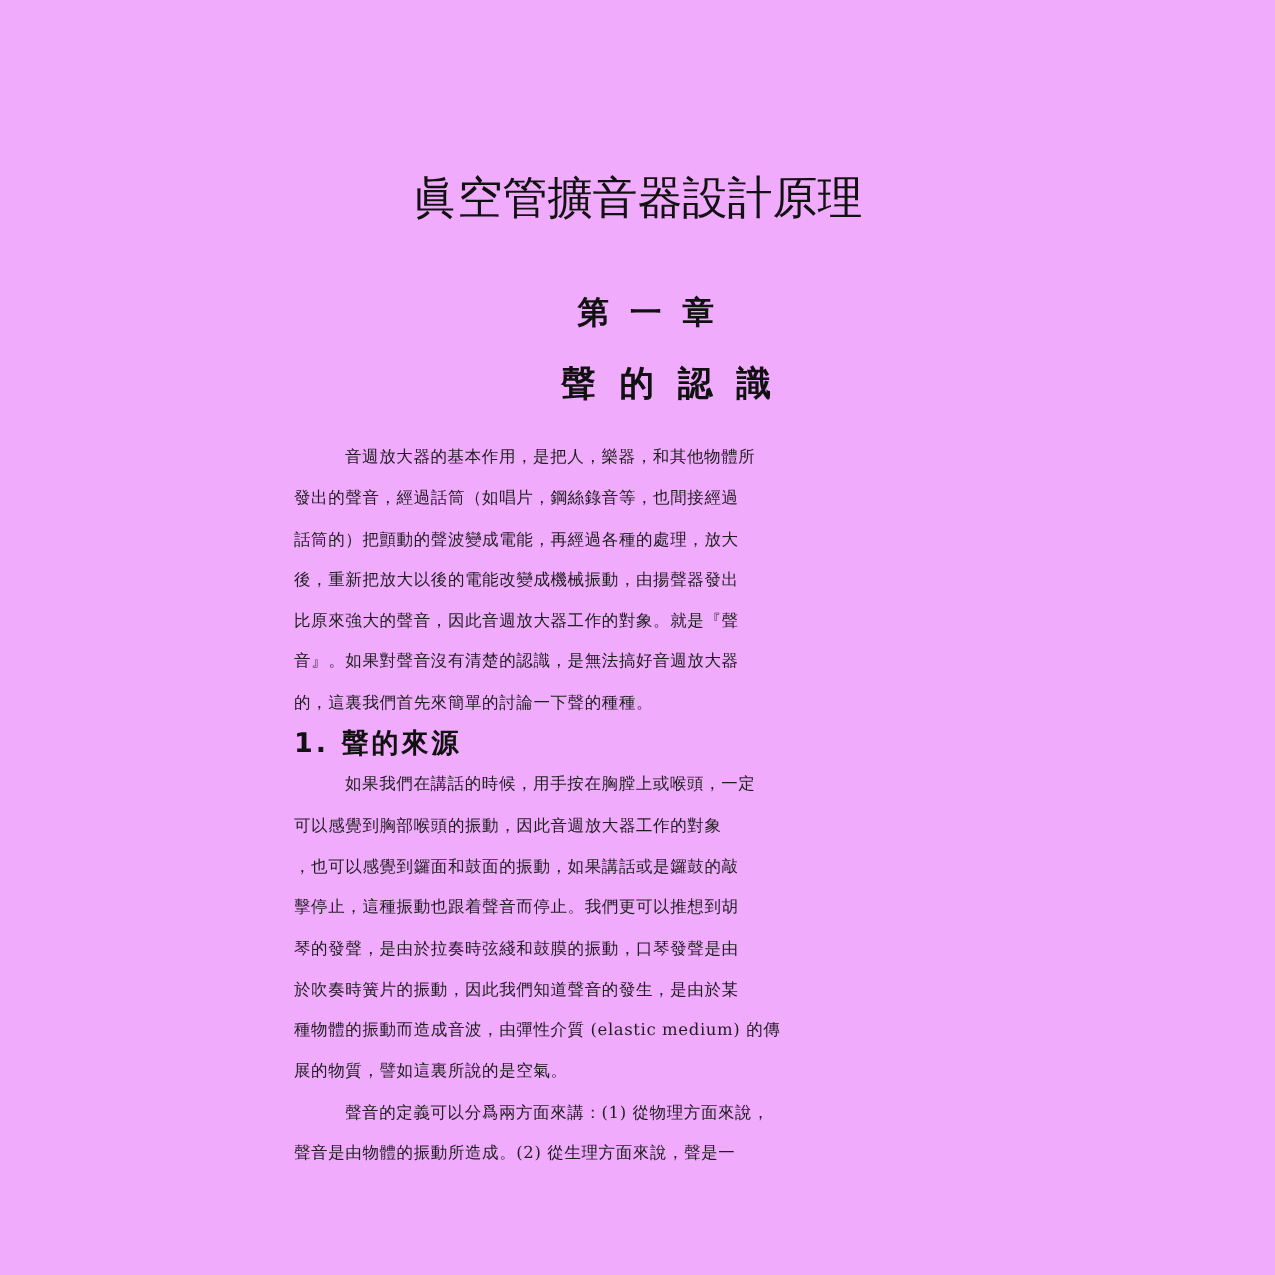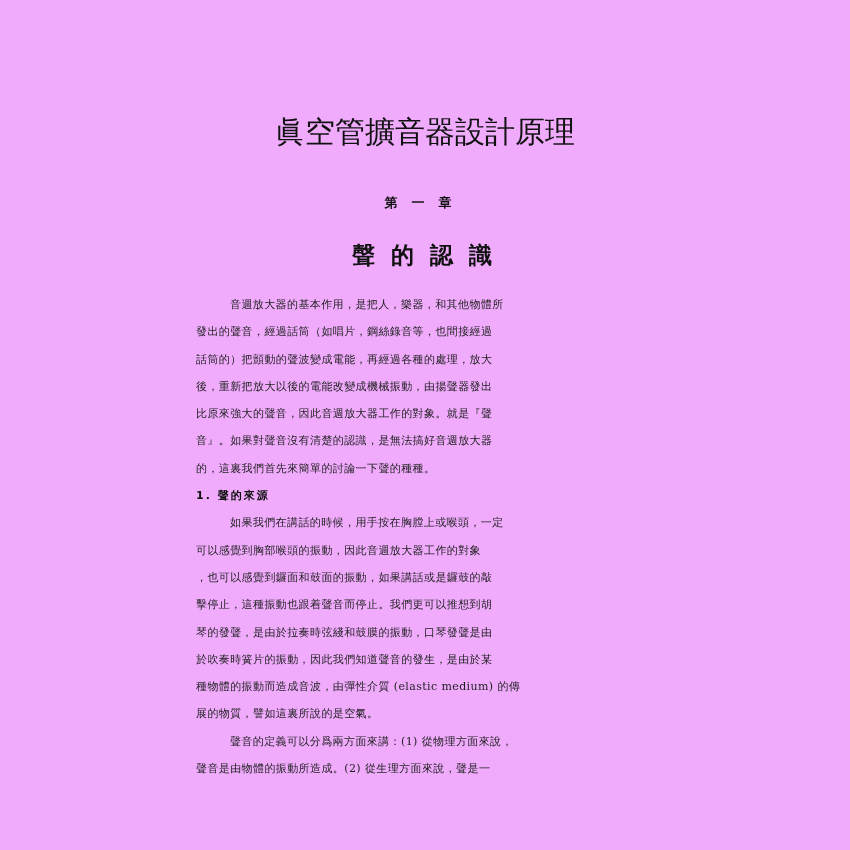--- a/index.html
+++ b/index.html
@@ -33,34 +33,34 @@
       font-size: 30px;
       letter-spacing: 0px;
       color: #111;
       white-space: nowrap;
     }
     .chapter-label {
       position: absolute;
       left: 360px;
       top: 194px;
       width: 130px;
-      text-align: center;
+      text-align: right;
       font-family: "DejaVu Sans", "Liberation Sans", sans-serif;
       font-weight: bold;
-      font-size: 13px;
+      font-size: 21px;
       letter-spacing: 14px;
       color: #111;
       white-space: nowrap;
     }
     .chapter-title {
       position: absolute;
       left: 330px;
       top: 240px;
       width: 200px;
-      text-align: center;
+      text-align: right;
       font-family: "DejaVu Sans", "Liberation Sans", sans-serif;
       font-weight: bold;
       font-size: 23px;
       letter-spacing: 16px;
       color: #111;
       white-space: nowrap;
     }
     .body-text {
       position: absolute;
       left: 196px;
@@ -74,21 +74,21 @@
       white-space: nowrap;
       color: #1e1e1e;
       letter-spacing: 0.4px;
     }
     .line.indent {
       padding-left: 34px;
     }
     .section-heading {
       font-weight: bold;
       font-family: "DejaVu Sans", "Liberation Sans", sans-serif;
-      font-size: 11px;
+      font-size: 18px;
       height: 27.3px;
       line-height: 27.3px;
       letter-spacing: 2px;
       color: #111;
     }
   </style>
 </head>
 <body>
 
 <div class="page">

